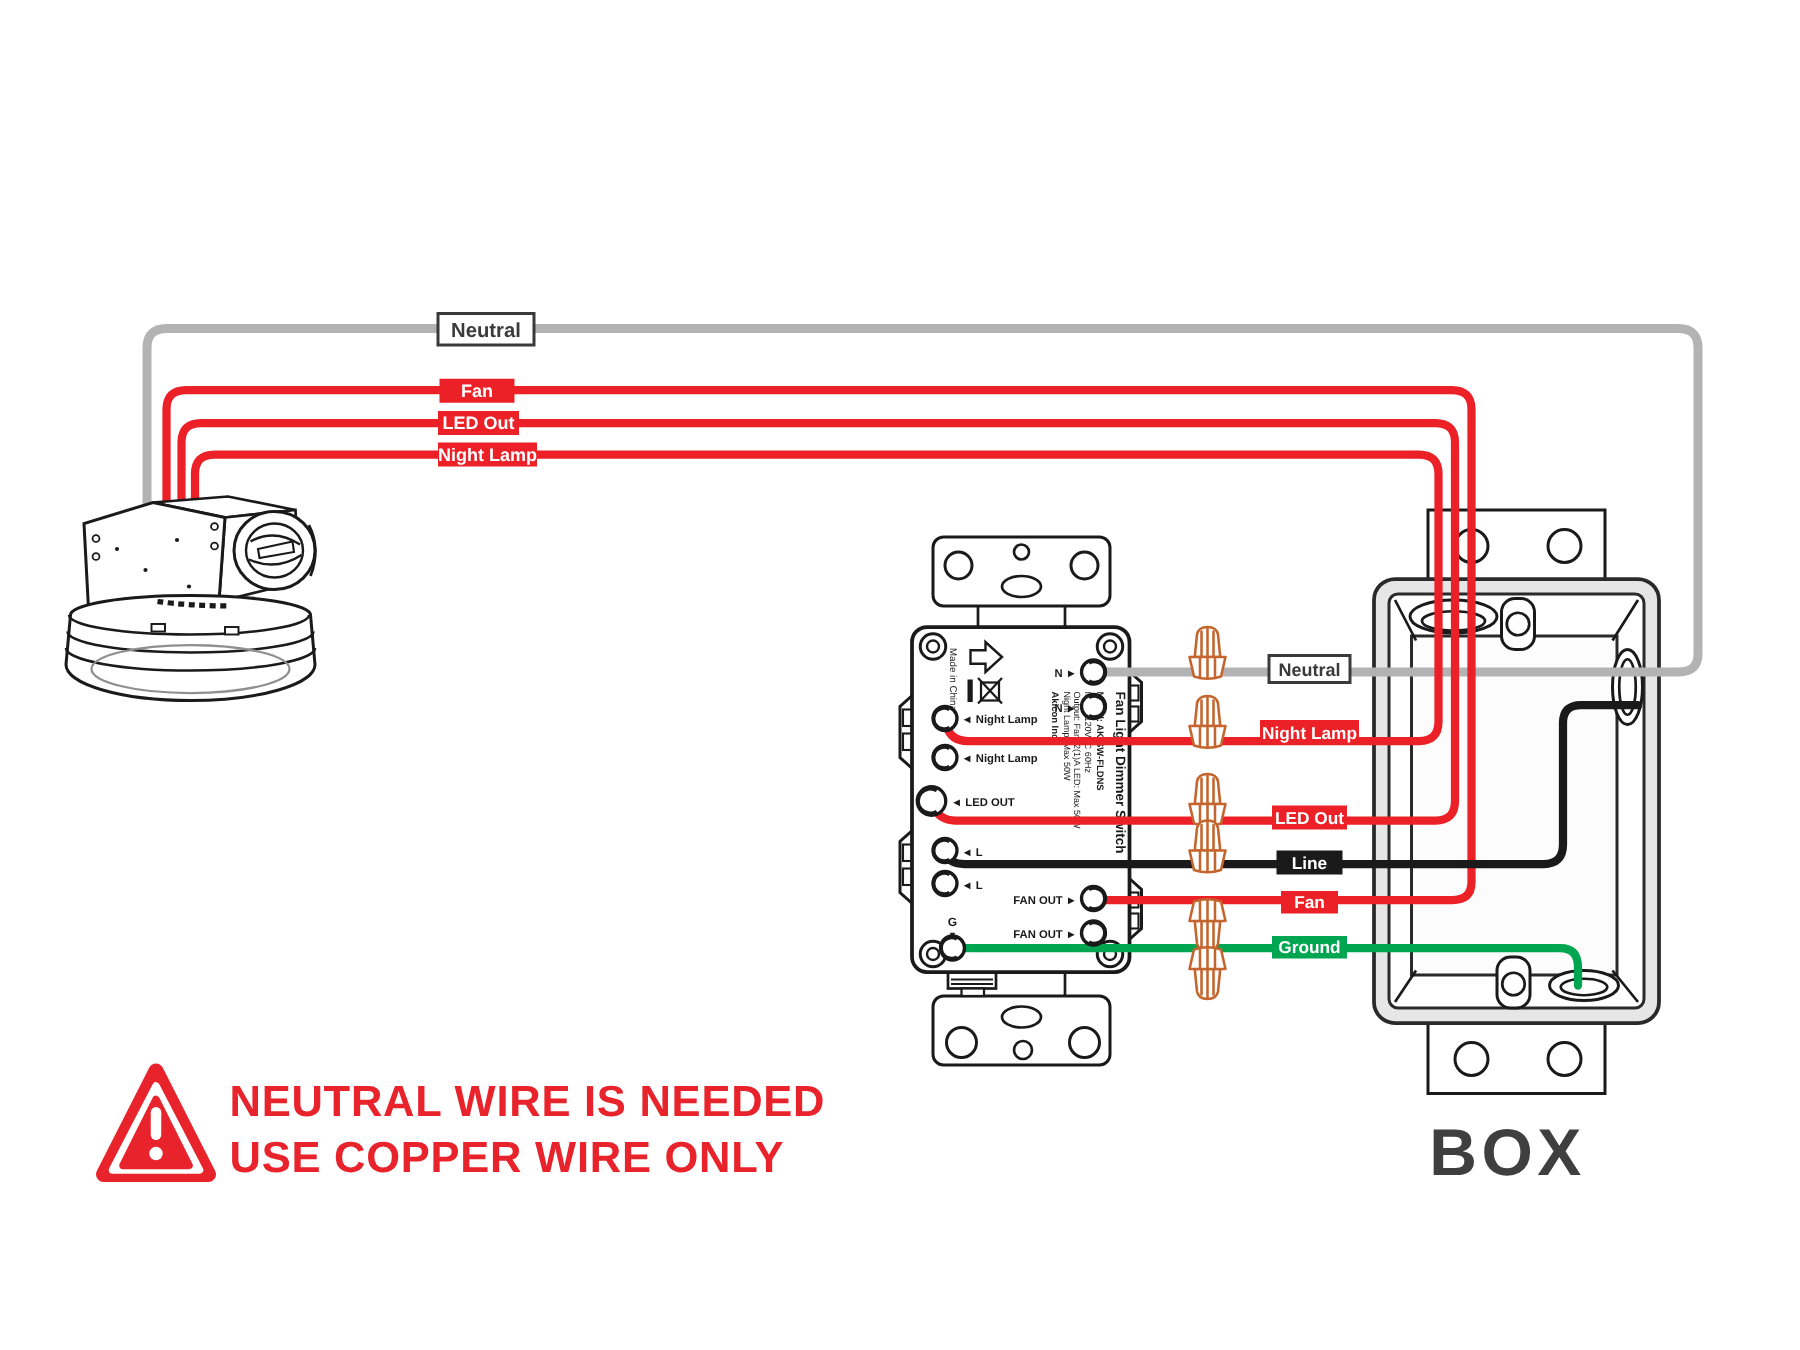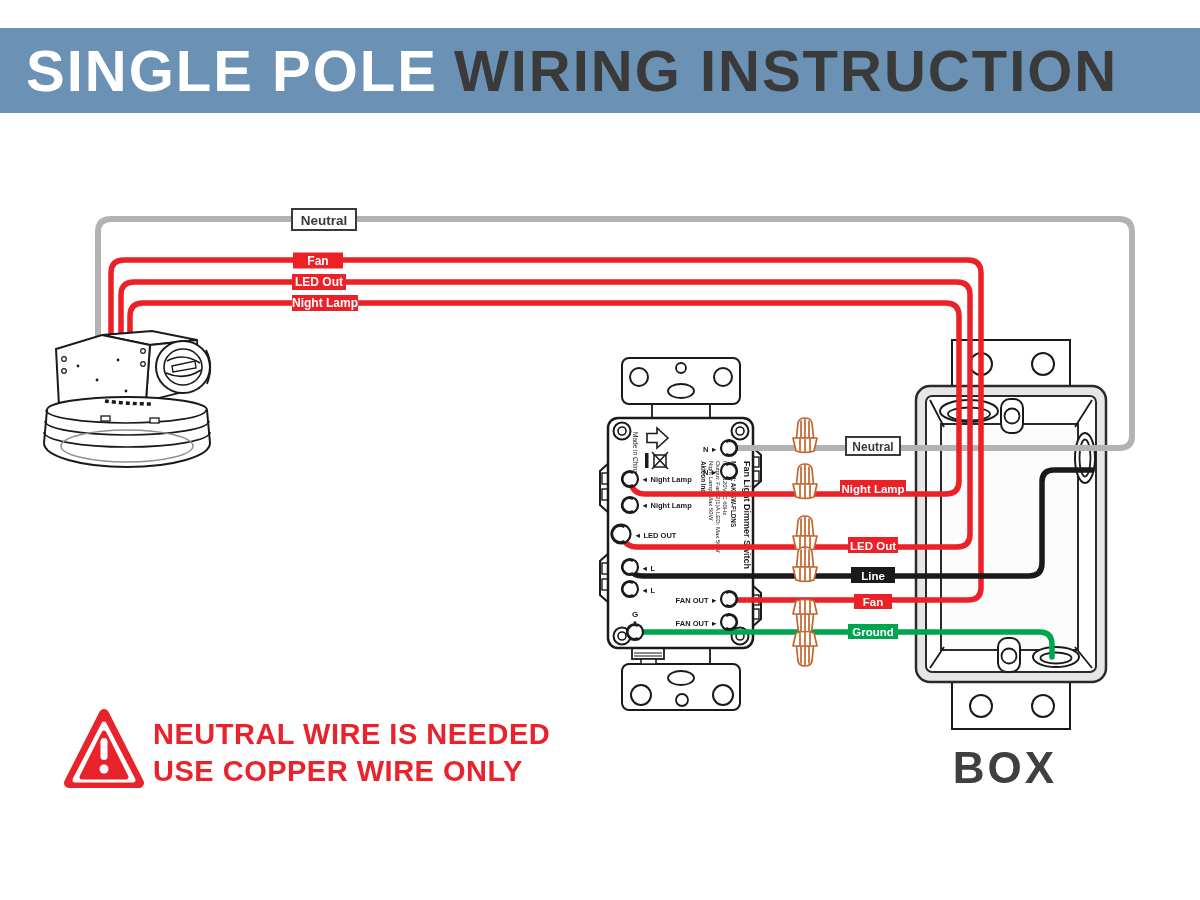--- a/index.html
+++ b/index.html
@@ -18,24 +18,20 @@
   .term{fill:#ffffff;stroke:#1a1a1a;stroke-width:2.2;}
   .termarc{fill:none;stroke:#1a1a1a;stroke-width:2.4;}
   .smalllbl{fill:#1a1a1a;font-weight:bold;}
   .nut{stroke:#c4652d;stroke-width:1.7;fill:#ffffff;stroke-linejoin:round;stroke-linecap:round;}
 </style>
 </head>
 <body>
 
 <div class="stage">
 
-  <div class="header-band">
-    <span class="t1">SINGLE POLE</span>
-    <span class="t2">WIRING INSTRUCTION</span>
-  </div>
 
   <svg width="1200" height="900" viewBox="0 0 1200 900">
 
     <g>
 
       <g>
         <rect x="952" y="340" width="118" height="47" class="ln" stroke-width="2"></rect>
         <circle cx="981" cy="364" r="11" class="ln" stroke-width="2"></circle>
         <circle cx="1043" cy="364" r="11" class="ln" stroke-width="2"></circle>
       </g>

